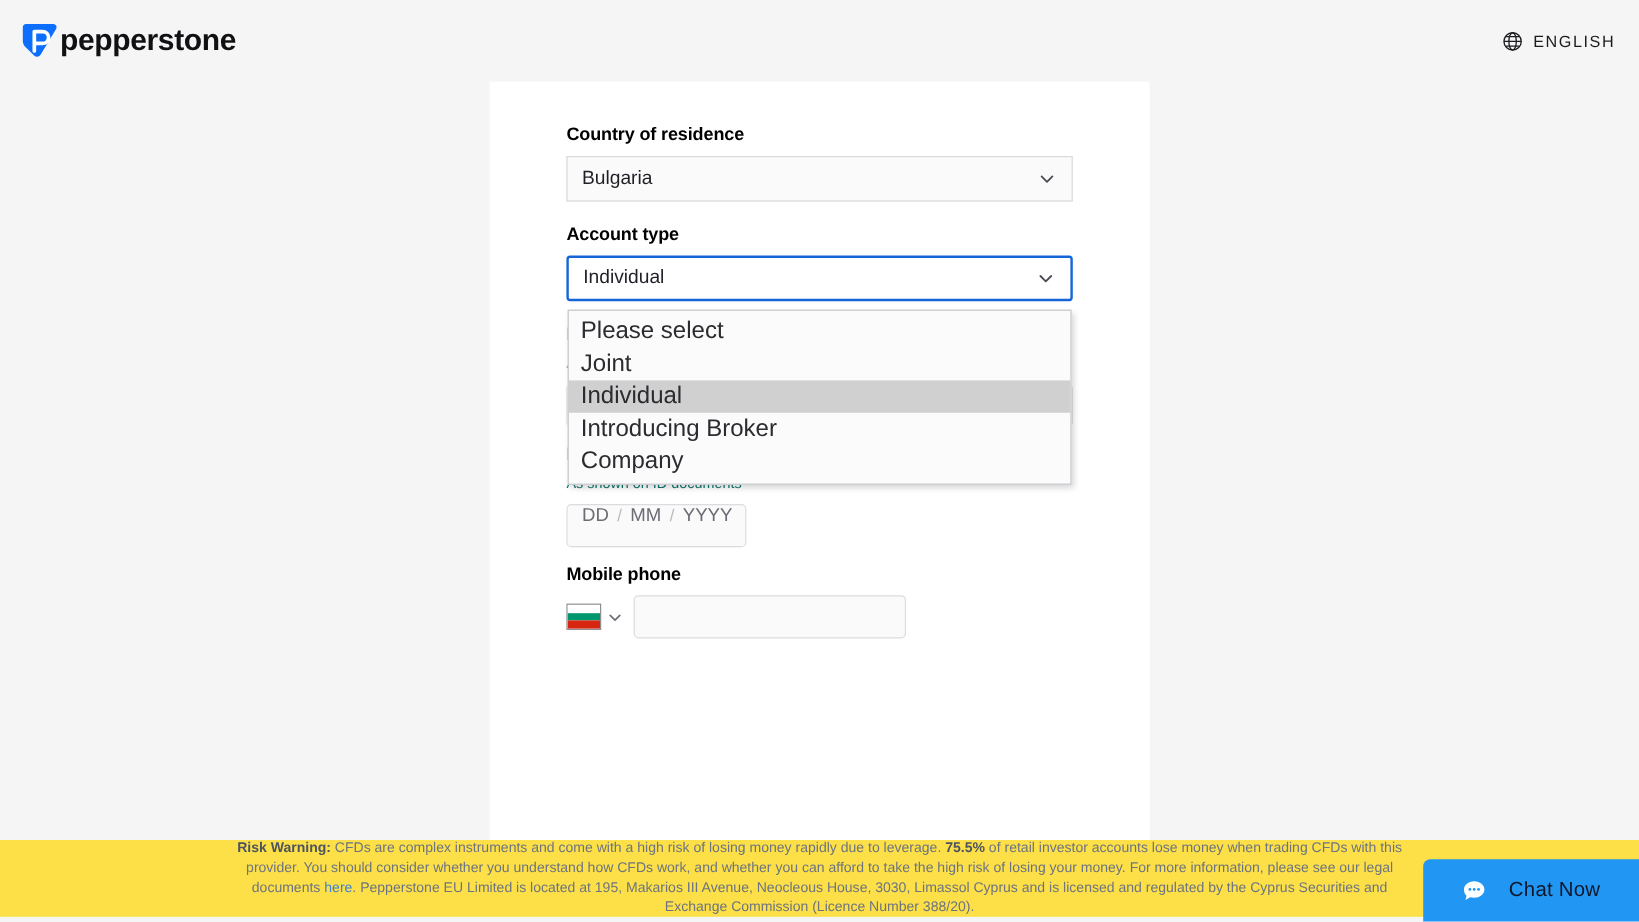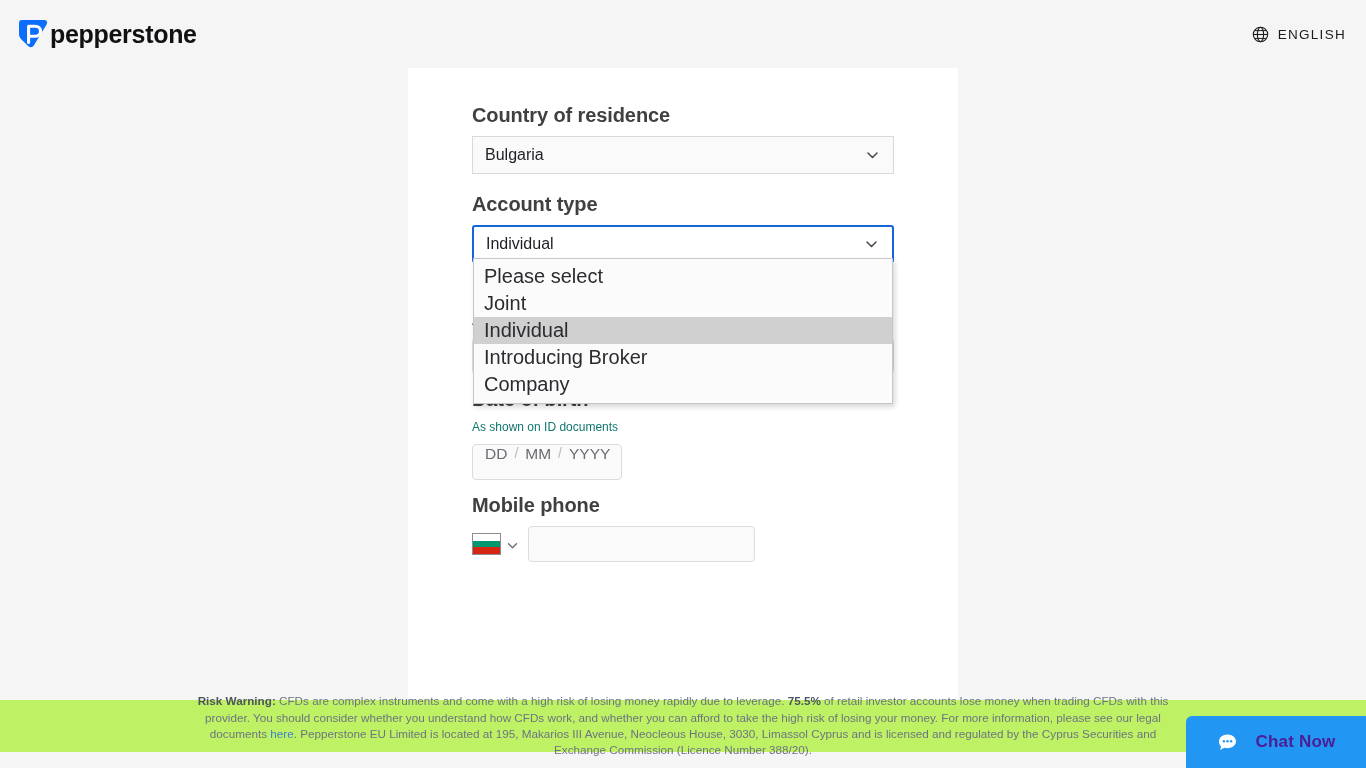--- a/index.html
+++ b/index.html
@@ -37,21 +37,21 @@
 
   
   .card {
     position: absolute; left: 408px; top: 68px;
     width: 550px; height: 632px;
     background: #ffffff;
   }
   .form { position: absolute; left: 64px; top: 36px; width: 422px; }
 
   .field-label {
-    font-size: 20px; font-weight: bold; color: #404040;
+    font-size: 15px; font-weight: bold; color: #000000;
     letter-spacing: -0.1px; margin: 0 0 9px 0;
   }
   .field-hint {
     font-size: 12px; color: #0f766e; margin: 0 0 10px 0;
   }
 
   .select-box {
     position: relative; width: 422px; height: 38px;
     border: 1px solid #d9d9dd; border-radius: 0;
     background: #fafafa;
@@ -118,22 +118,22 @@
   .flag-chev { width: 13px; height: 13px; }
   .phone-input {
     width: 227px; height: 36px;
     border: 1px solid #dcdce0; border-radius: 4px;
     background: #fafafa;
   }
 
   
   .footer {
     position: absolute; left: 0; top: 700px;
-    width: 1366px; height: 52px;
-    background: #bef264;
+    width: 1366px; height: 64px;
+    background: #fde047;
     display: flex; align-items: center; justify-content: center;
   }
   .footer-text {
     width: 1000px; text-align: center;
     font-size: 11.7px; line-height: 16.3px;
     color: #6d7480;
   }
   .footer-text b { color: #4d545f; font-weight: bold; }
   .footer-link { color: #3f7fd4; text-decoration: none; }
 
@@ -142,21 +142,21 @@
     position: absolute; right: 0; bottom: 0;
     width: 180px; height: 52px;
     background: #2196f3;
     border-top-left-radius: 6px;
     display: flex; align-items: center;
     justify-content: center; gap: 18px;
     cursor: pointer; z-index: 60;
   }
   .chat-icon { width: 21px; height: 21px; }
   .chat-label {
-    color: #4c1d95; font-size: 17px; font-weight: 700;
+    color: #0f172a; font-size: 17px; font-weight: 400;
     letter-spacing: 0.2px;
   }
 </style>
 </head>
 <body>
 
 <div class="header">
   <div class="brand">
     <span class="brand-mark">
       <svg viewBox="0 0 34 34" width="34" height="34">

